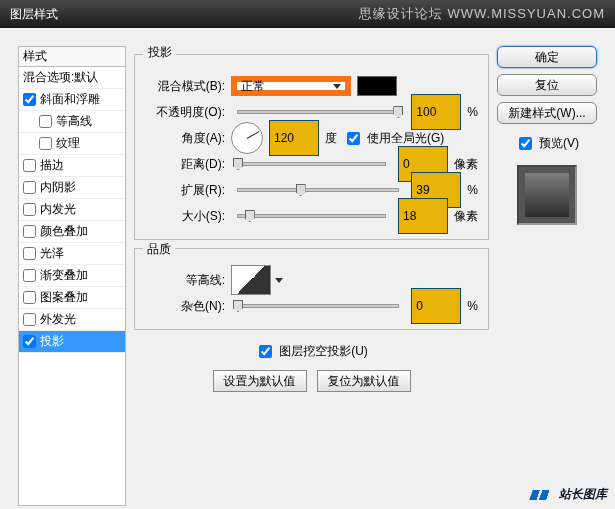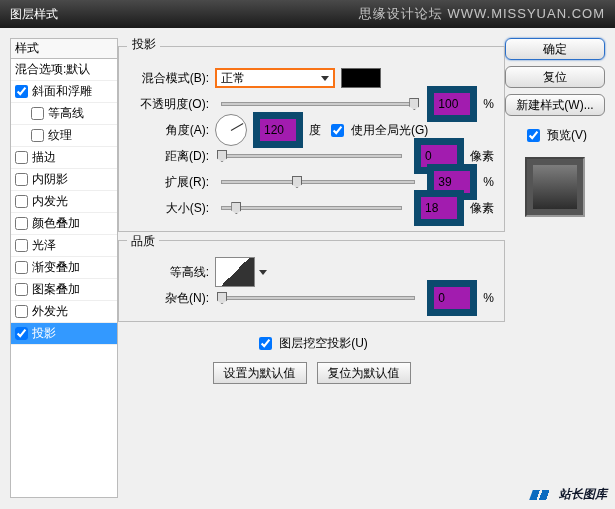--- a/index.html
+++ b/index.html
@@ -1,38 +1,38 @@
 <!DOCTYPE html>
 <html><head>
 <meta charset="utf-8">
 <style>
 * { box-sizing: border-box; font-family: "Microsoft YaHei", sans-serif; font-size: 12px; }
 body { margin: 0; background: #f0f0f0; width: 615px; height: 509px; position: relative; }
 .titlebar { height: 28px; background: linear-gradient(#4a4a4a,#1a1a1a); color: #fff; display: flex; align-items: center; padding: 0 10px; justify-content: space-between; }
 .titlebar-right { opacity: 0.7; font-size: 13px; letter-spacing: 1px; text-align: right; }
-.dialog-body { background: #f0f0f0; padding: 10px; display: flex; height: calc(100% - 28px); }
+.dialog-body { background: #f0f0f0; padding: 18px; display: flex; gap: 8px; height: calc(100% - 28px); }
 .left-panel { width: 108px; }
 .style-title { height: 20px; display: flex; align-items: center; padding: 0 4px; border: 1px solid #bbb; border-bottom: none; background: #f8f8f8; }
 .style-list { border: 1px solid #bbb; background: #fff; height: 440px; }
 .style-row { display: flex; align-items: center; gap: 4px; height: 22px; padding: 0 4px; border-bottom: 1px solid #eee; }
 .style-row.indent { padding-left: 20px; }
 .style-row.selected { background: #3399ff; color: #fff; }
 .style-row input[type=checkbox] { margin: 0; }
 .center-panel { flex: 1; position: relative; }
 .section-title { position: absolute; top: -2px; left: 10px; background: #f0f0f0; padding: 0 4px; z-index: 2; }
 .fieldset { border: 1px solid #bbb; margin-top: 8px; padding: 18px 10px 10px 10px; position: relative; }
 .fs-title { position: absolute; top: -8px; left: 8px; background: #f0f0f0; padding: 0 4px; }
 .row { display: flex; align-items: center; gap: 6px; height: 26px; }
 .row .lbl { width: 80px; text-align: right; }
-.select { background: #fff; border: 2px solid #f97316; height: 20px; width: 120px; display: flex; align-items: center; justify-content: space-between; padding: 0 4px; }
+.select { background: #fff; border: 6px solid #f97316; height: 20px; width: 120px; display: flex; align-items: center; justify-content: space-between; padding: 0 4px; }
 .arrow-down { width: 0; height: 0; border-left: 4px solid transparent; border-right: 4px solid transparent; border-top: 5px solid #333; }
 .color-box { width: 40px; height: 20px; background: #000; border: 1px solid #666; }
 .slider { flex: 1; height: 4px; background: #ccc; border: 1px solid #999; position: relative; margin: 0 6px; }
 .slider-thumb { position: absolute; top: -5px; width: 10px; height: 12px; background: #ddd; border: 1px solid #666; transform: translateX(-50%); clip-path: polygon(0 0, 100% 0, 100% 70%, 50% 100%, 0 70%); }
-.num-input { width: 50px; height: 36px; border: 7px solid #0c4a6e; background: #a21caf; text-align: left; padding: 0 4px; display: flex; align-items: center; }
+.num-input { width: 50px; height: 36px; border: 1px solid #0c4a6e; background: #eab308; text-align: left; padding: 0 4px; display: flex; align-items: center; }
 .angle-dial { width: 32px; height: 32px; border: 1px solid #888; border-radius: 50%; background: #fff; position: relative; }
 .angle-line { position: absolute; width: 14px; height: 1px; background: #333; top: 50%; left: 50%; transform-origin: left center; transform: rotate(-30deg); }
 .contour-box { width: 40px; height: 30px; border: 1px solid #888; background: linear-gradient(135deg,#fff 50%,#333 50%); }
 .btn { background: linear-gradient(#fdfdfd,#e0e0e0); border: 1px solid #888; height: 22px; padding: 0 10px; display: inline-flex; align-items: center; justify-content: center; cursor: pointer; }
 .right-panel { width: 100px; display: flex; flex-direction: column; gap: 6px; align-items: stretch; }
 .right-panel .btn { width: 100%; border-radius: 6px; }
 .btn.primary { border-color: #2a6fc9; box-shadow: 0 0 2px #2a6fc9; }
 .preview-swatch { width: 60px; height: 60px; background: linear-gradient(#888,#222); border: 2px inset #999; margin: 6px auto; box-shadow: inset 0 0 0 6px #555; }
 .watermark { position: absolute; right: 8px; bottom: 6px; font-size: 14px; font-style: italic; color: #0f172a; font-weight: bold; display: flex; align-items: center; gap: 4px; }
 .wm-wave { width: 24px; height: 10px; background: linear-gradient(90deg,#0a6abf 30%,transparent 30%,transparent 40%,#0a6abf 40%,#0a6abf 70%,transparent 70%); transform: skewX(-20deg); }

